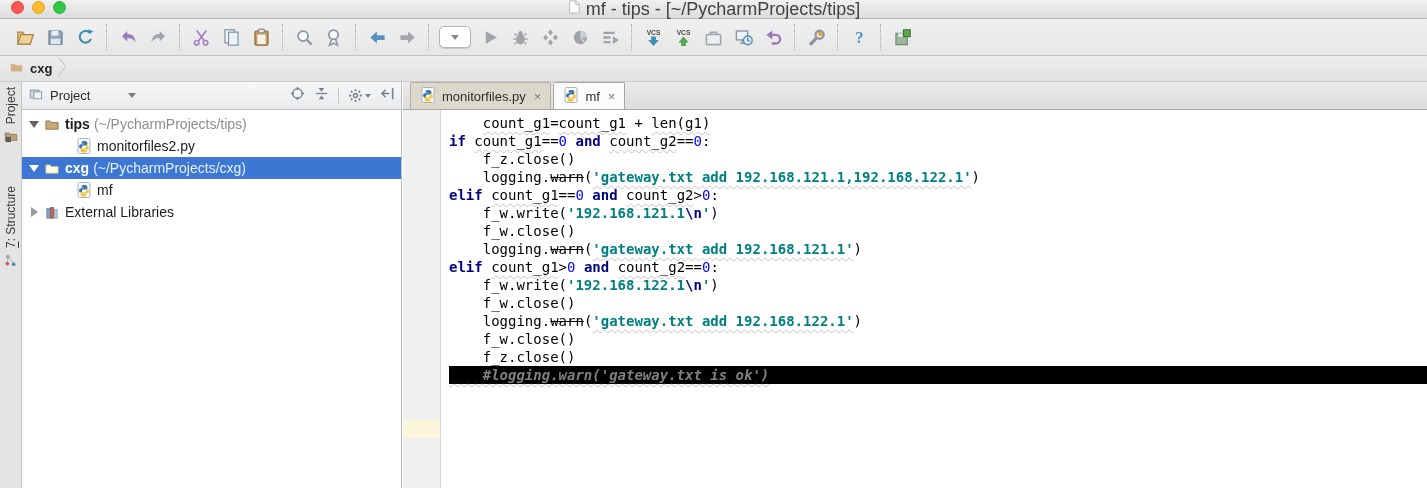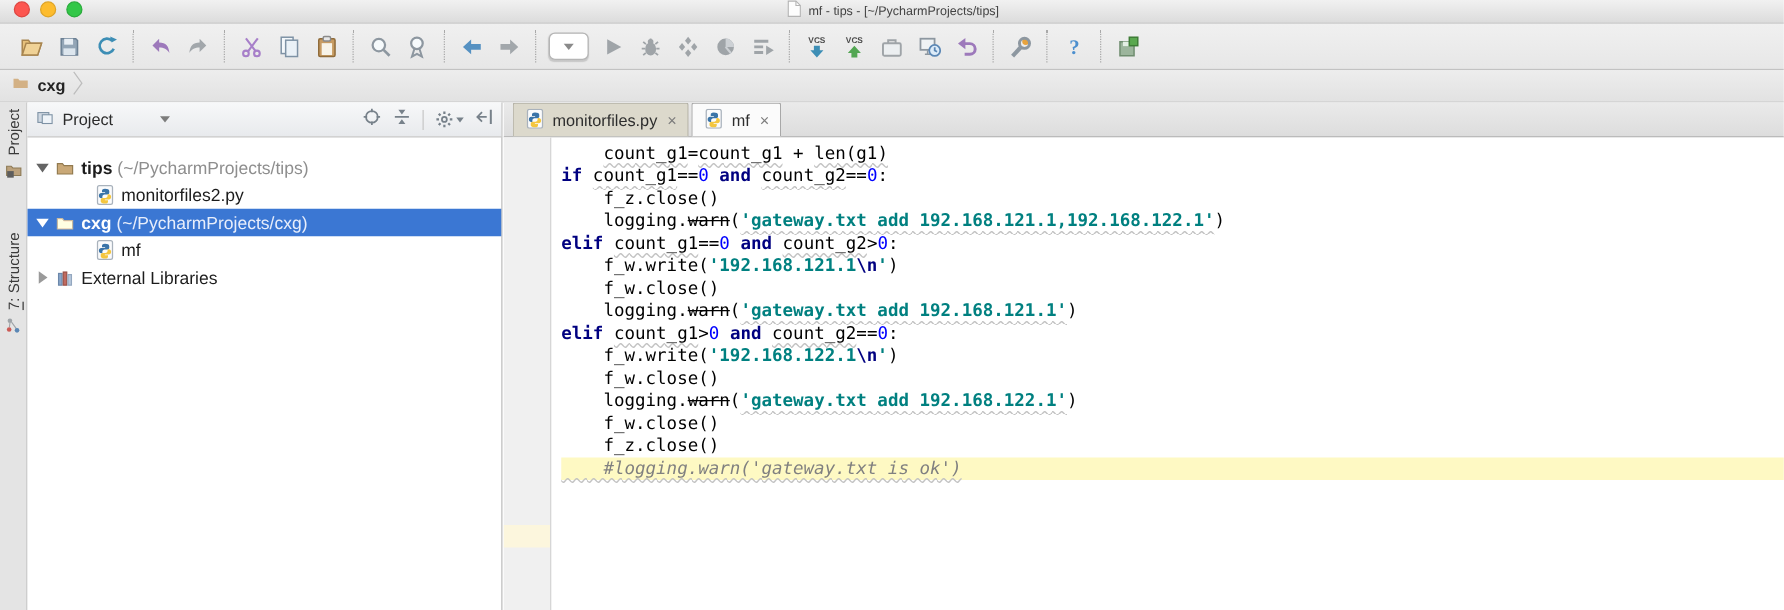--- a/index.html
+++ b/index.html
@@ -9,21 +9,21 @@
   
   .titlebar { position:absolute; left:0; top:0; right:0; height:19px;
     background:linear-gradient(#f1f1f1,#dcdcdc); border-bottom:1px solid #b9b9b9;
     display:flex; align-items:center; }
   .lights { position:absolute; left:11px; top:1px; display:flex; gap:8px; }
   .light { width:13px; height:13px; border-radius:50%; }
   .light.red    { background:#fc5650; border:1px solid #dd4742; }
   .light.yellow { background:#fdbc2e; border:1px solid #dea428; }
   .light.green  { background:#33c748; border:1px solid #2aab3c; }
   .title-wrap { margin:0 auto; display:flex; align-items:center; gap:5px; }
-  .title-text { font-size:10px; color:#434343; }
+  .title-text { font-size:18px; color:#434343; }
 
   
   .toolbar { position:absolute; left:0; top:19px; right:0; height:37px;
     background:linear-gradient(#f0f0f0,#e7e7e7); border-bottom:1px solid #c2c2c2;
     display:flex; align-items:center; padding-left:10px; }
   .tbtn { width:30px; height:28px; display:flex; align-items:center; justify-content:center; flex:0 0 auto; }
   .tsep { width:1px; height:26px; border-left:1px dotted #a9a9a9; margin:0 6px; flex:0 0 auto; }
   .combo { width:32px; height:22px; background:#fff; border:1px solid #b5b5b5; border-radius:5px;
     box-shadow:0 1px 1px rgba(0,0,0,.15); display:flex; align-items:center; justify-content:center;
     margin:0 4px; flex:0 0 auto; }
@@ -51,21 +51,21 @@
   .project-panel { position:absolute; left:22px; top:0; width:380px; bottom:0;
     background:#fff; border-right:1px solid #bdbdbd; }
   .panel-header { height:28px; background:linear-gradient(#f7f8f9,#e8eaed);
     border-bottom:1px solid #c5c5c5; display:flex; align-items:center; padding:0 6px; }
   .ph-title { display:flex; align-items:center; gap:6px; font-size:13px; color:#2b2b2b; }
   .ph-caret { width:0; height:0; border-left:4px solid transparent; border-right:4px solid transparent; border-top:5px solid #7c7c7c; margin-left:32px; }
   .ph-icons { margin-left:auto; display:flex; align-items:center; gap:9px; }
   .ph-sep { width:1px; height:16px; background:#c8c8c8; }
   .gear-caret { width:0; height:0; border-left:3px solid transparent; border-right:3px solid transparent; border-top:4px solid #77818a; margin-left:2px; }
 
-  .tree { padding-top:13px; }
+  .tree { padding-top:3px; }
   .tree-row { height:22px; display:flex; align-items:center; font-size:14px; color:#1c1c1c; cursor:default; }
   .tree-row .tri { width:16px; display:flex; justify-content:center; flex:0 0 auto; }
   .tri-down { width:0; height:0; border-left:5px solid transparent; border-right:5px solid transparent; border-top:7px solid #646464; }
   .tri-right { width:0; height:0; border-top:5px solid transparent; border-bottom:5px solid transparent; border-left:7px solid #9a9a9a; }
   .tree-row .ticon { margin:0 5px 0 2px; display:flex; flex:0 0 auto; }
   .tree-label-bold { font-weight:bold; }
   .tree-path { color:#8e8e8e; margin-left:4px; }
   .tree-row.selected { background:#3b77d3; color:#fff; }
   .tree-row.selected .tree-path { color:#e8eefb; }
   .tree-row.selected .tri-down { border-top-color:#fff; }
@@ -462,18 +462,18 @@
             <div class="code-line"><span class="tok-k">elif </span><span class="u">count_g1</span><span>==</span><span class="tok-n">0</span><span> </span><span class="tok-k">and</span><span> </span><span class="u">count_g2</span><span>&gt;</span><span class="tok-n">0</span><span>:</span></div>
             <div class="code-line"><span>    f_w.write(</span><span class="tok-s">'192.168.121.1</span><span class="tok-e">\n</span><span class="tok-s">'</span><span>)</span></div>
             <div class="code-line"><span>    f_w.close()</span></div>
             <div class="code-line"><span>    logging.</span><span class="tok-d">warn</span><span>(</span><span class="tok-s u">'gateway.txt add 192.168.121.1'</span><span>)</span></div>
             <div class="code-line"><span class="tok-k">elif </span><span class="u">count_g1</span><span>&gt;</span><span class="tok-n">0</span><span> </span><span class="tok-k">and</span><span> </span><span class="u">count_g2</span><span>==</span><span class="tok-n">0</span><span>:</span></div>
             <div class="code-line"><span>    f_w.write(</span><span class="tok-s">'192.168.122.1</span><span class="tok-e">\n</span><span class="tok-s">'</span><span>)</span></div>
             <div class="code-line"><span>    f_w.close()</span></div>
             <div class="code-line"><span>    logging.</span><span class="tok-d">warn</span><span>(</span><span class="tok-s u">'gateway.txt add 192.168.122.1'</span><span>)</span></div>
             <div class="code-line"><span>    f_w.close()</span></div>
             <div class="code-line"><span>    f_z.close()</span></div>
-            <div class="code-line" style="background: #fef9c3;"><span class="tok-c u">    #logging.warn('gateway.txt is ok')</span></div>
+            <div class="code-line" style="background: #000000; font-weight: bold;"><span class="tok-c u">    #logging.warn('gateway.txt is ok')</span></div>
           </div>
       </div>
     </div>
   </div>
 </div>
 
 </body></html>

